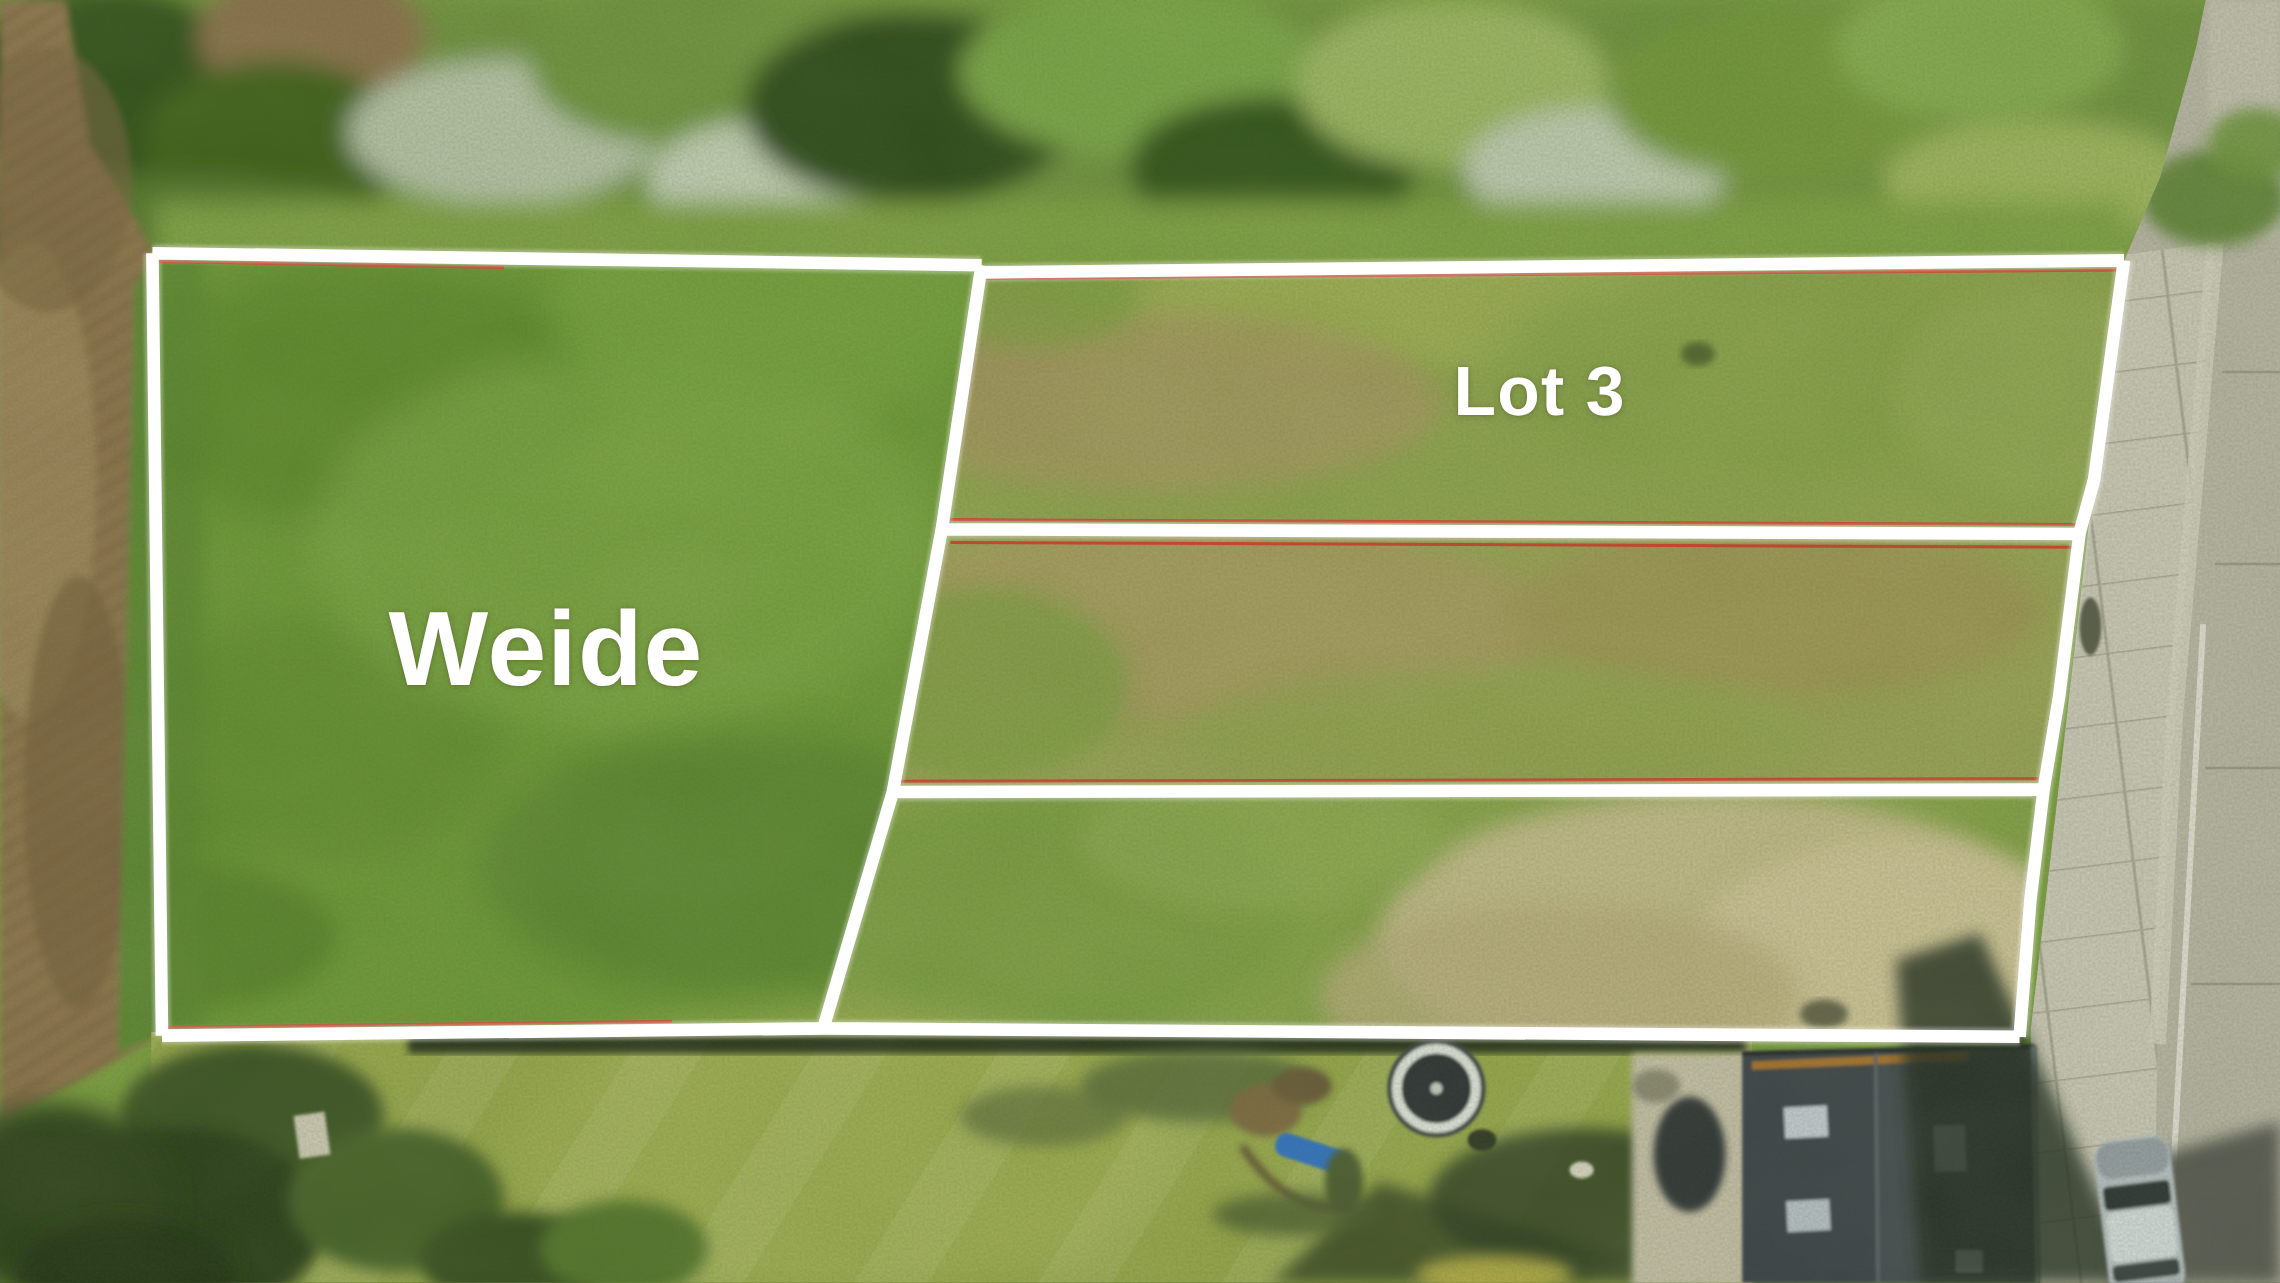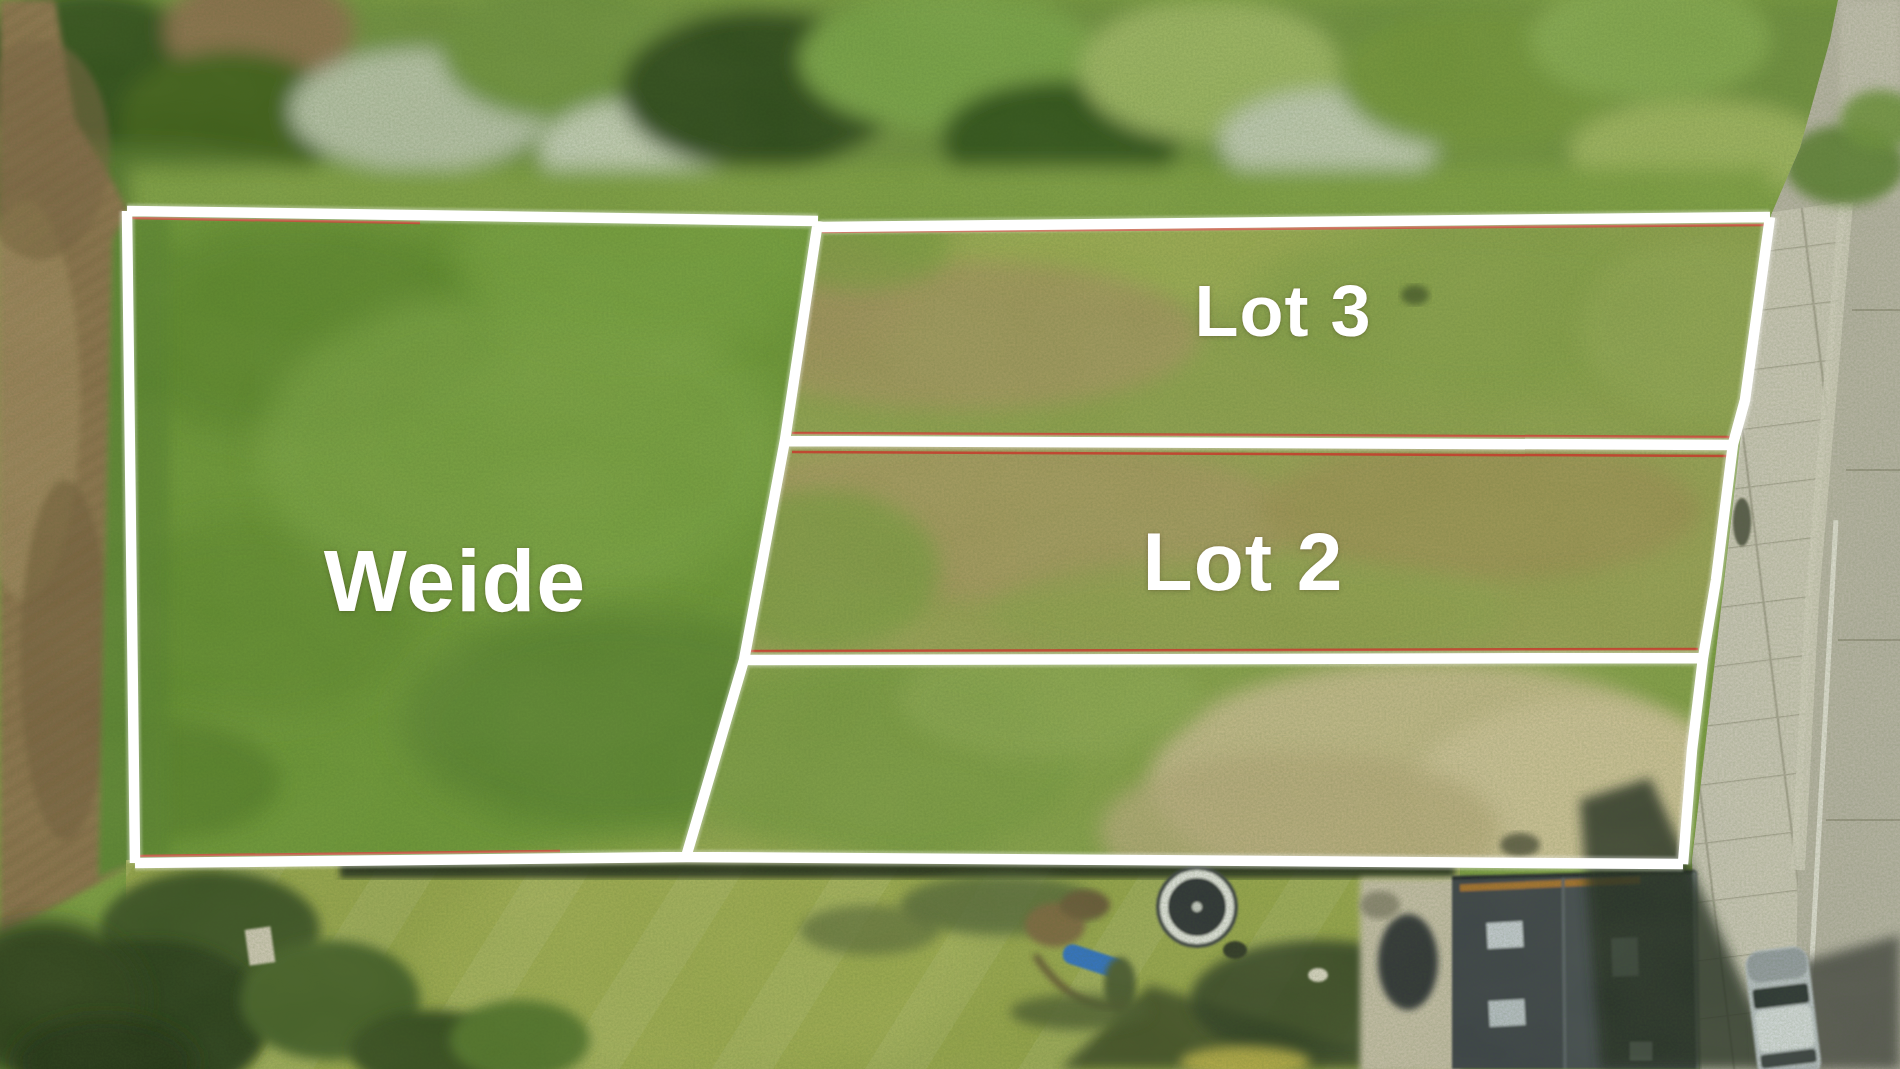--- a/index.html
+++ b/index.html
@@ -7,22 +7,22 @@
     position:relative;width:1900px;height:1069px;overflow:hidden;
     font-family:"Liberation Sans",sans-serif;
   }
   #stage svg{position:absolute;left:0;top:0;}
   .parcel-label{
     position:absolute;transform:translate(-50%,-50%);
     color:#ffffff;font-weight:700;letter-spacing:1px;white-space:nowrap;
     text-shadow:0 1px 5px rgba(40,40,20,.25), 0 0 2px rgba(120,40,30,.18);
     user-select:none;
   }
-  #label-weide{left:455px;top:541px;font-size:88px;margin-top:40px;}
-  #label-lot3{left:1283px;top:311px;font-size:72px;}
+  #label-weide{left:455px;top:541px;font-size:88px;}
+  #label-lot3{left:1283px;top:326px;font-size:58px;}
   #label-lot2{left:1243px;top:562px;font-size:82px;}
   #label-lot1{left:1207px;top:776px;font-size:82px;}
 </style>
 </head>
 <body>
 
 <div id="stage">
 <svg width="1900" height="1069" viewBox="0 0 1900 1069">
   <defs>
     <filter id="b1">
@@ -242,14 +242,13 @@
   </g>
 
   <g fill="none" stroke-linejoin="round">
     <path d="M127,211 L818,221 M820,227 L1770,217 M818,221 L785,440 L744,660 L686,857 M127,211 L135,863 M135,863 L688,857 L1683,864 M1770,217 L1745,400 L1733,444 L1716,580 L1703,658 L1692,750 L1683,864 M786,441 L1733,445 M744,660 L1703,658" stroke="#ffffff" stroke-width="15" opacity="0.3" filter="url(#b1)"></path>
     <path d="M127,211 L818,221 M820,227 L1770,217 M818,221 L785,440 L744,660 L686,857 M127,211 L135,863 M135,863 L688,857 L1683,864 M1770,217 L1745,400 L1733,444 L1716,580 L1703,658 L1692,750 L1683,864 M786,441 L1733,445 M744,660 L1703,658" stroke="#ffffff" stroke-width="10.5"></path>
   </g>
 </svg>
 
 <div id="label-weide" class="parcel-label">Weide</div>
 <div id="label-lot3" class="parcel-label">Lot 3</div>
-<div id="label-lot2" class="parcel-label">Lot 2</div>
 </div>
 
 </body></html>

